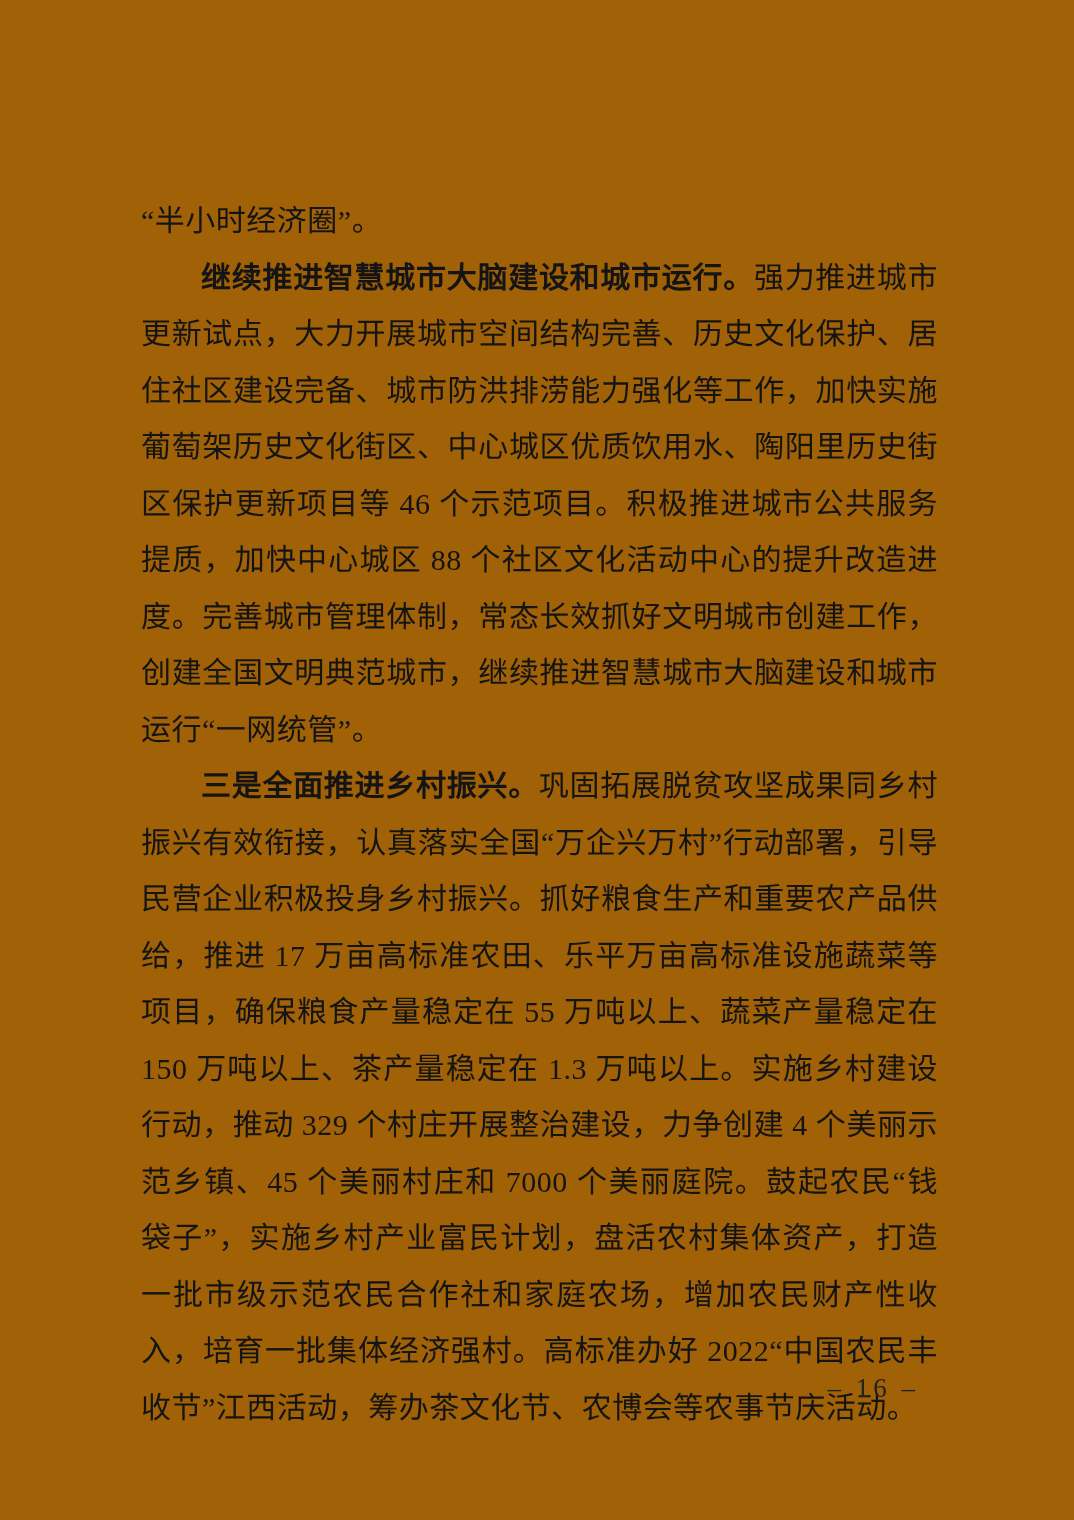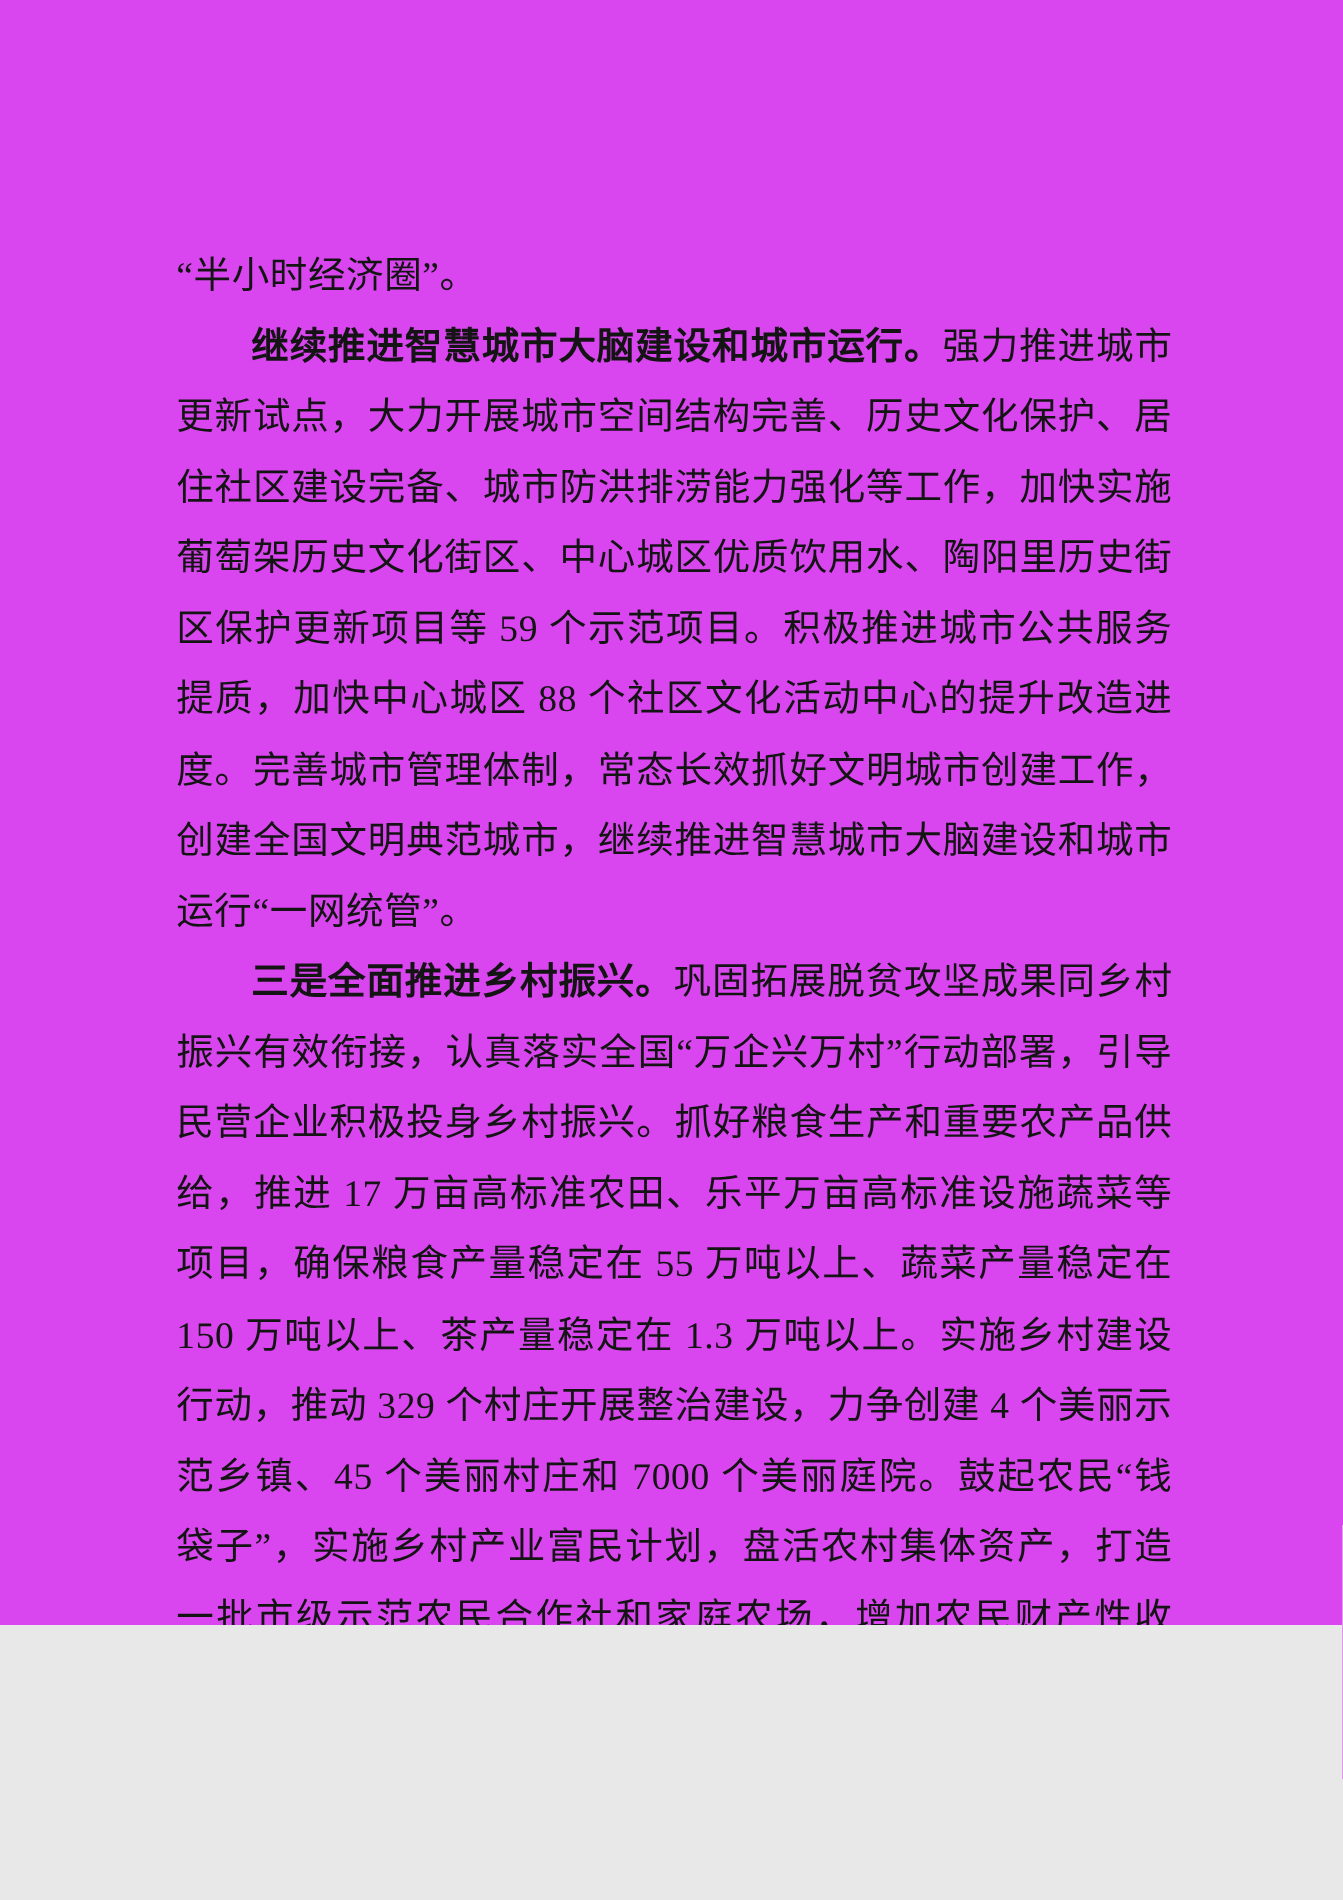--- a/index.html
+++ b/index.html
@@ -3,23 +3,23 @@
 <meta charset="utf-8">
 <style>
   html, body {
     margin: 0;
     padding: 0;
     background: #e8e8e8;
   }
   .page {
     position: relative;
     width: 1074px;
-    height: 1300px;
+    height: 1520px;
     margin: 0 auto;
-    background: #d946ef;
+    background: #a16207;
     font-family: "Liberation Serif", "DejaVu Serif", serif;
     color: #141414;
     overflow: hidden;
   }
   .content {
     position: absolute;
     left: 141px;
     top: 193px;
     width: 797px;
   }
@@ -49,20 +49,20 @@
   }
 </style>
 </head>
 <body>
 
 <div class="page">
   <div class="content">
 
     <p class="para"><span>“半小时经济圈”。</span></p>
 
-    <p class="para indent"><span class="lead">继续推进智慧城市大脑建设和城市运行。</span><span>强力推进城市更新试点，大力开展城市空间结构完善、历史文化保护、居住社区建设完备、城市防洪排涝能力强化等工作，加快实施葡萄架历史文化街区、中心城区优质饮用水、陶阳里历史街区保护更新项目等 59 个示范项目。积极推进城市公共服务提质，加快中心城区 88 个社区文化活动中心的提升改造进度。完善城市管理体制，常态长效抓好文明城市创建工作，创建全国文明典范城市，继续推进智慧城市大脑建设和城市运行“一网统管”。</span></p>
+    <p class="para indent"><span class="lead">继续推进智慧城市大脑建设和城市运行。</span><span>强力推进城市更新试点，大力开展城市空间结构完善、历史文化保护、居住社区建设完备、城市防洪排涝能力强化等工作，加快实施葡萄架历史文化街区、中心城区优质饮用水、陶阳里历史街区保护更新项目等 46 个示范项目。积极推进城市公共服务提质，加快中心城区 88 个社区文化活动中心的提升改造进度。完善城市管理体制，常态长效抓好文明城市创建工作，创建全国文明典范城市，继续推进智慧城市大脑建设和城市运行“一网统管”。</span></p>
 
     <p class="para indent"><span class="lead">三是全面推进乡村振兴。</span><span>巩固拓展脱贫攻坚成果同乡村振兴有效衔接，认真落实全国“万企兴万村”行动部署，引导民营企业积极投身乡村振兴。抓好粮食生产和重要农产品供给，推进 17 万亩高标准农田、乐平万亩高标准设施蔬菜等项目，确保粮食产量稳定在 55 万吨以上、蔬菜产量稳定在 150 万吨以上、茶产量稳定在 1.3 万吨以上。实施乡村建设行动，推动 329 个村庄开展整治建设，力争创建 4 个美丽示范乡镇、45 个美丽村庄和 7000 个美丽庭院。鼓起农民“钱袋子”，实施乡村产业富民计划，盘活农村集体资产，打造一批市级示范农民合作社和家庭农场，增加农民财产性收入，培育一批集体经济强村。高标准办好 2022“中国农民丰收节”江西活动，筹办茶文化节、农博会等农事节庆活动。</span></p>
 
   </div>
 
   <div class="page-number">– 16 –</div>
 </div>
 
 </body></html>

